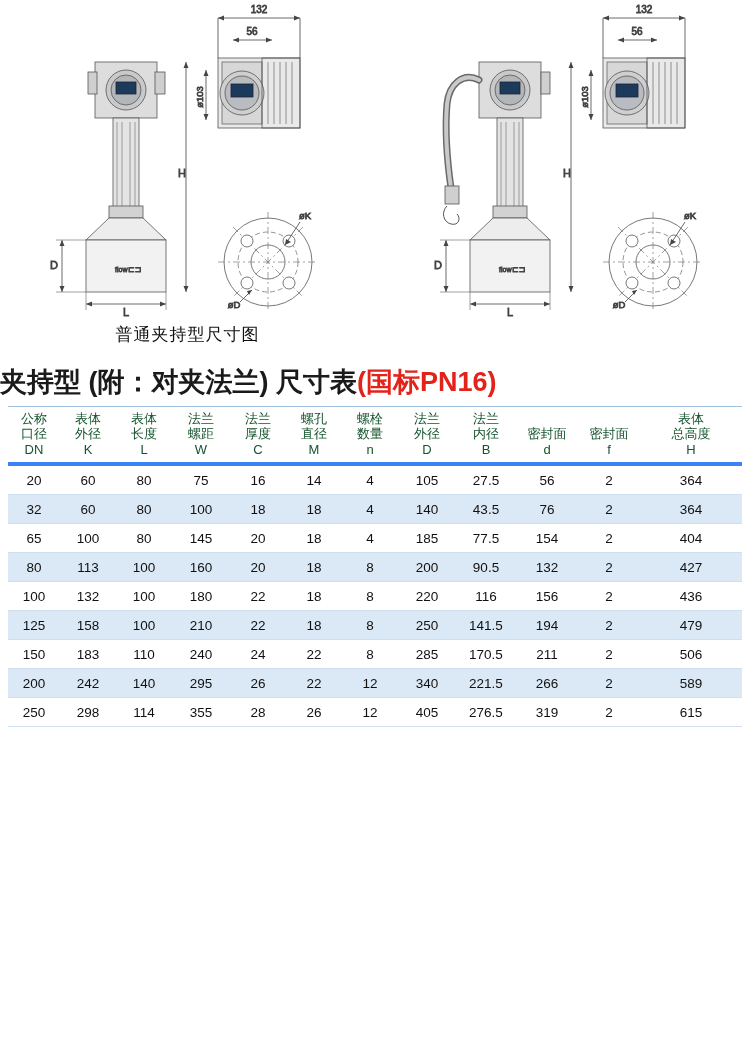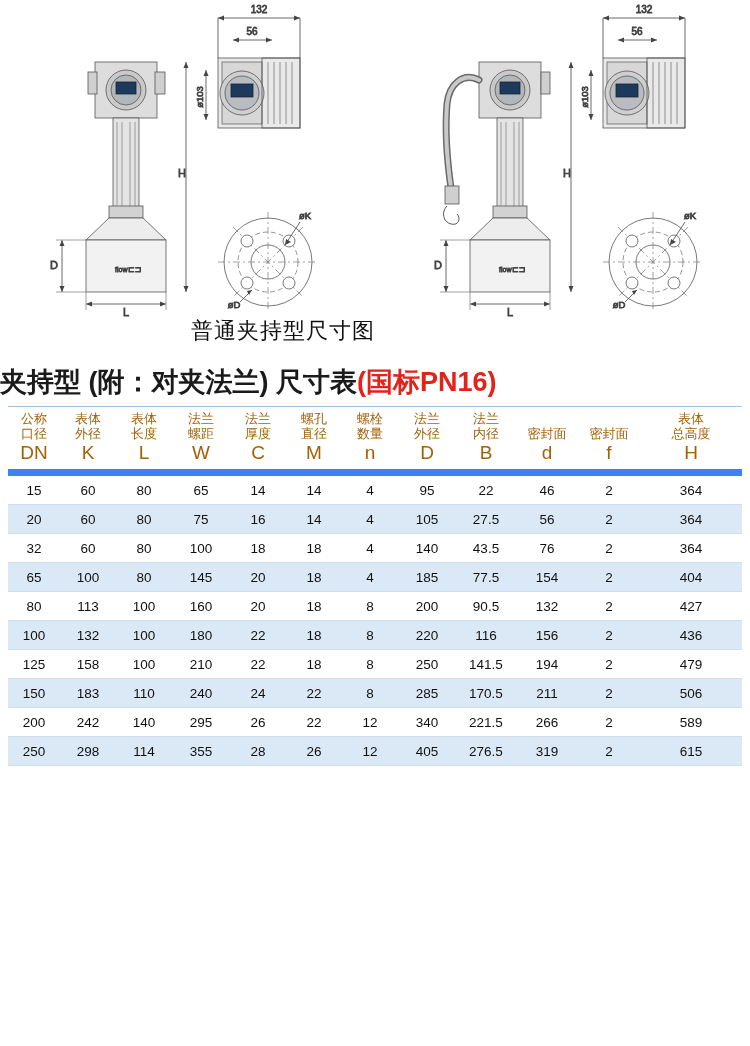--- a/index.html
+++ b/index.html
@@ -12,51 +12,51 @@
   }
   .page{position:relative;width:750px;height:1046px;}
 
   
   .diagrams{position:relative;width:750px;height:358px;}
   .diagram{position:absolute;top:0;width:375px;height:358px;}
   .diagram.left{left:0;}
   .diagram.right{left:375px;}
   .dia-caption{
     position:absolute;bottom:12px;left:0;width:100%;
-    text-align:right;font-size:22px;color:#111;letter-spacing:1px;
+    text-align:center;font-size:17px;color:#111;letter-spacing:1px;
   }
 
   svg.dwg{position:absolute;top:0;left:0;}
 
   
   .title-row{
     padding:6px 8px 4px 0;
     font-size:27px;font-weight:bold;letter-spacing:0px;
     white-space:nowrap;
   }
   .title-row .red{color:#e2231a;}
 
   
   table.spec{
     border-collapse:collapse;
     width:734px;
     margin:2px 8px 0 8px;
     table-layout:fixed;
   }
   table.spec th{
-    color:#a16207;
+    color:#14532d;
     font-size:13px;
     font-weight:normal;
     line-height:1.18;
     padding:4px 0 5px 0;
     vertical-align:middle;
     text-align:center;
-    border-bottom:7px solid #3b82f6;
+    border-bottom:4px solid #3b82f6;
   }
-  table.spec th .sym{display:block;font-size:19px;}
+  table.spec th .sym{display:block;font-size:13px;}
   table.spec td{
     font-size:13.5px;
     text-align:center;
     padding:7px 0 6px 0;
     border-bottom:1px solid #cfdff0;
     color:#111;
   }
   table.spec tbody tr:nth-child(even){background:#dbe8f5;}
   table.spec tbody tr:nth-child(odd){background:#ffffff;}
   col.c0{width:52px;}
@@ -360,34 +360,20 @@
         </th>
         <th>
           <span>表体</span><br>
           <span>总高度</span>
           <span class="sym">H</span>
         </th>
       </tr>
     </thead>
     <tbody>
 
-    <tr>
-          <td>15</td>
-          <td>60</td>
-          <td>80</td>
-          <td>65</td>
-          <td>14</td>
-          <td>14</td>
-          <td>4</td>
-          <td>95</td>
-          <td>22</td>
-          <td>46</td>
-          <td>2</td>
-          <td>364</td>
-        </tr>
         <tr>
           <td>20</td>
           <td>60</td>
           <td>80</td>
           <td>75</td>
           <td>16</td>
           <td>14</td>
           <td>4</td>
           <td>105</td>
           <td>27.5</td>

